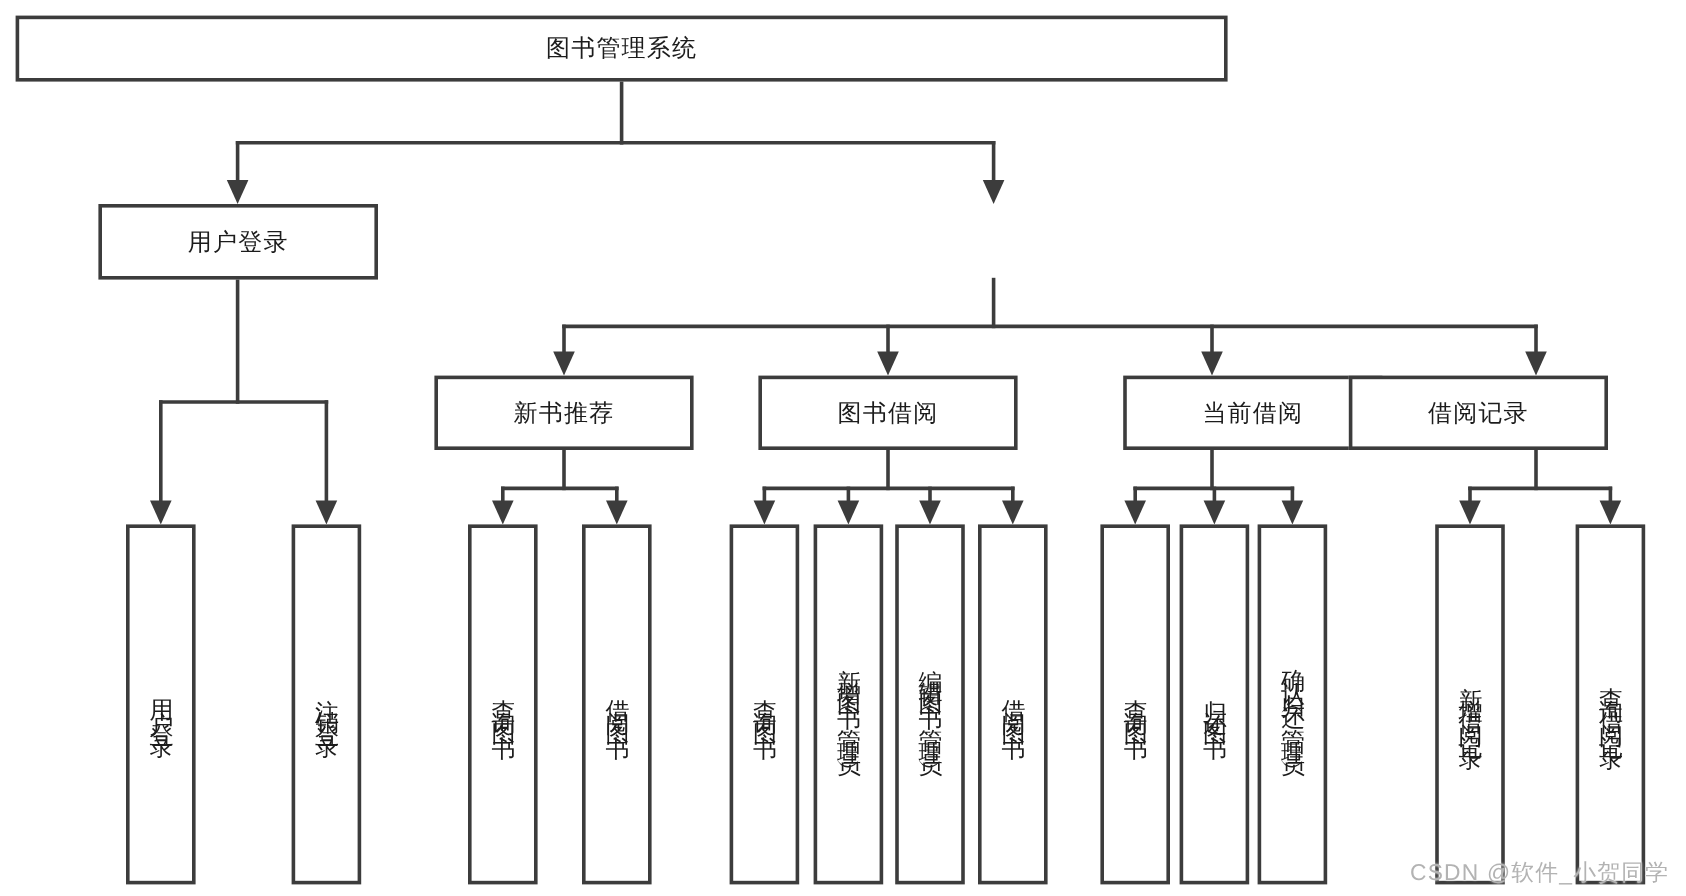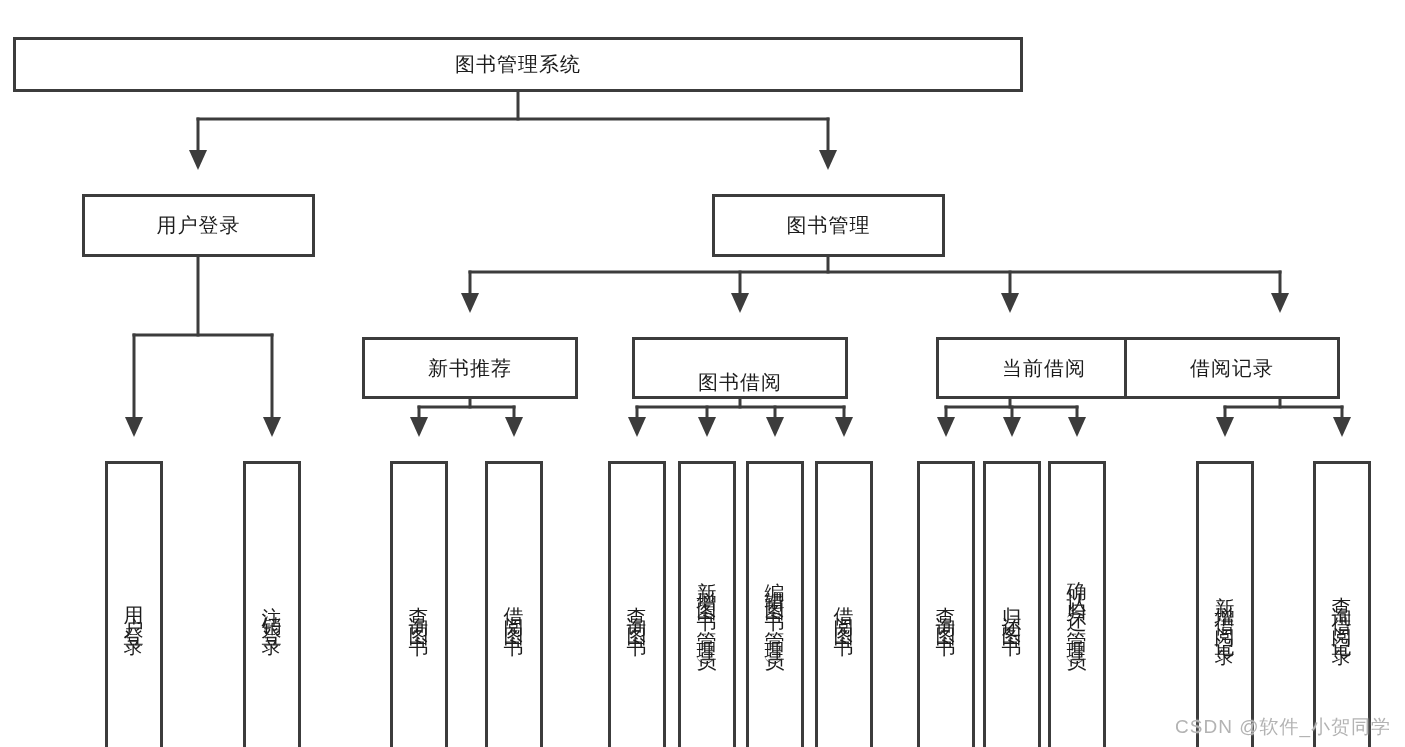--- a/index.html
+++ b/index.html
@@ -22,21 +22,20 @@
     position: absolute;
     box-sizing: border-box;
     background: #ffffff;
     border: 3px solid #3c3c3c;
     display: flex;
     align-items: center;
     justify-content: center;
     z-index: 2;
     font-size: 20px;
     color: #1c1c1c;
-    margin-top: 24px;
   }
   .box span { white-space: nowrap; }
   .hlabel { letter-spacing: 1px; }
   .root  { left: 13px;  top: 13px;  width: 1010px; height: 55px; }
   .lvl2  { top: 170px; height: 63px; }
   .lvl3  { top: 313px; height: 62px; }
   .vbox  { top: 437px; width: 58px; height: 300px; }
   .vbox span {
     writing-mode: vertical-rl;
     text-orientation: mixed;
@@ -137,28 +136,25 @@
     </g>
   </svg>
 
   <div class="box root">
     <span class="hlabel">图书管理系统</span>
   </div>
 
   <div class="box lvl2" style="left:82px; width:233px;">
     <span class="hlabel">用户登录</span>
   </div>
-  <div class="box lvl2" style="left:712px; width:233px;">
-    <span class="hlabel">图书管理</span>
-  </div>
 
   <div class="box lvl3" style="left:362px; width:216px;">
     <span class="hlabel">新书推荐</span>
   </div>
-  <div class="box lvl3" style="left:632px; width:216px;align-items:flex-end;">
+  <div class="box lvl3" style="left:632px; width:216px;">
     <span class="hlabel">图书借阅</span>
   </div>
   <div class="box lvl3" style="left:936px; width:216px;">
     <span class="hlabel">当前借阅</span>
   </div>
   <div class="box lvl3" style="left:1124px; width:216px;">
     <span class="hlabel">借阅记录</span>
   </div>
 
   <div class="box vbox" style="left:105px;">

